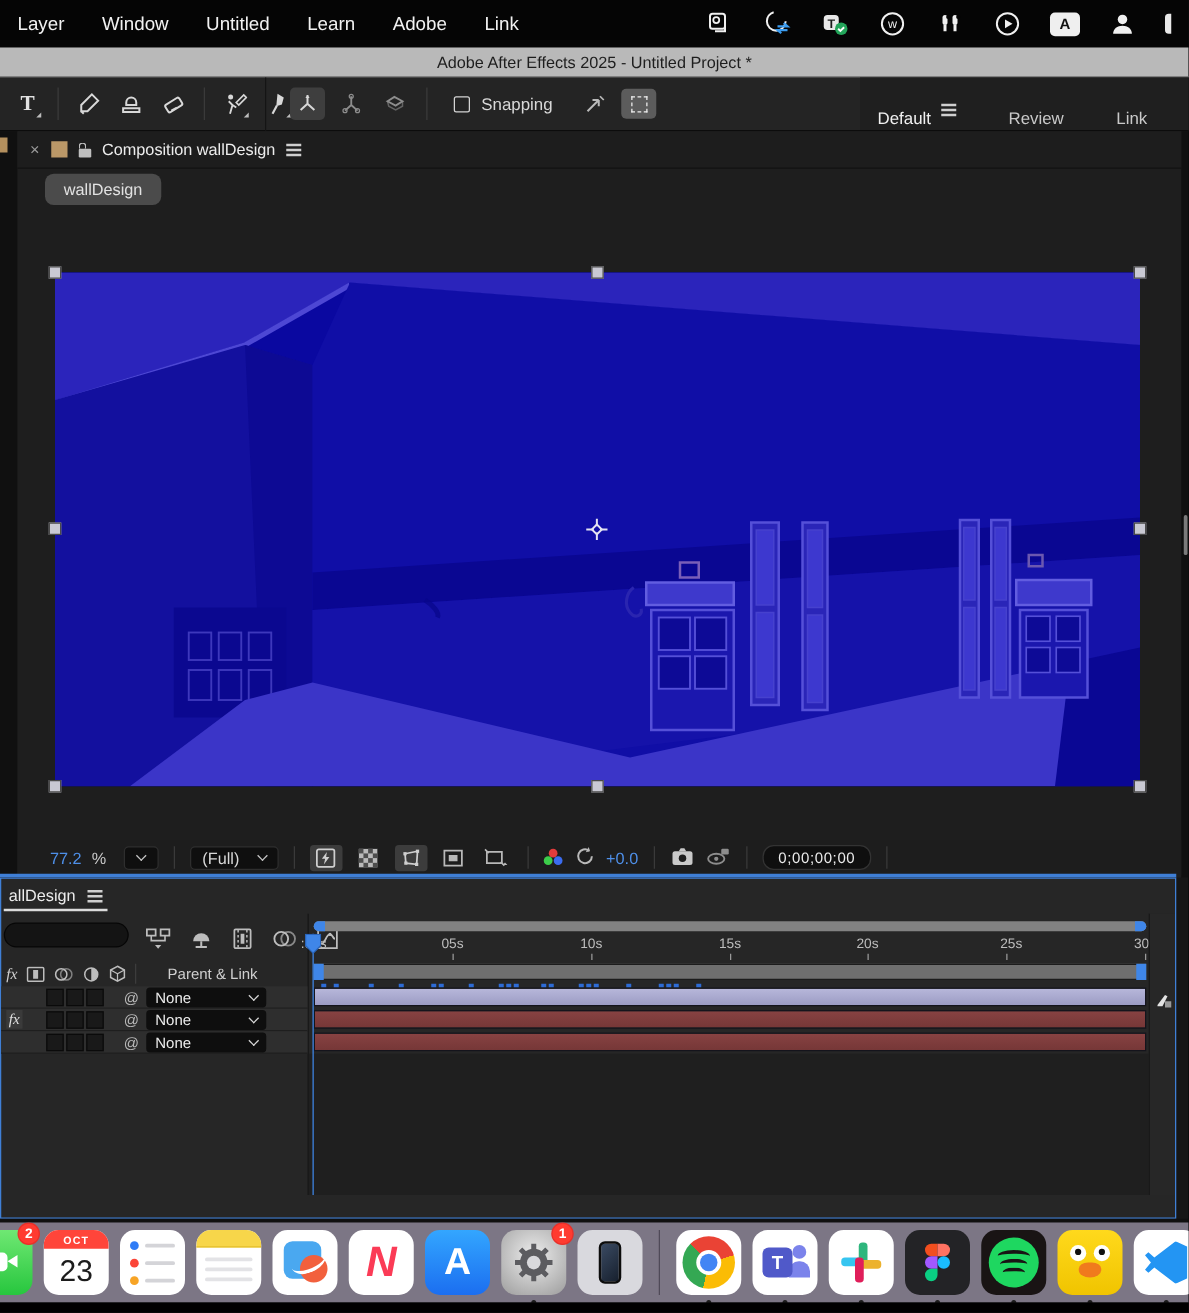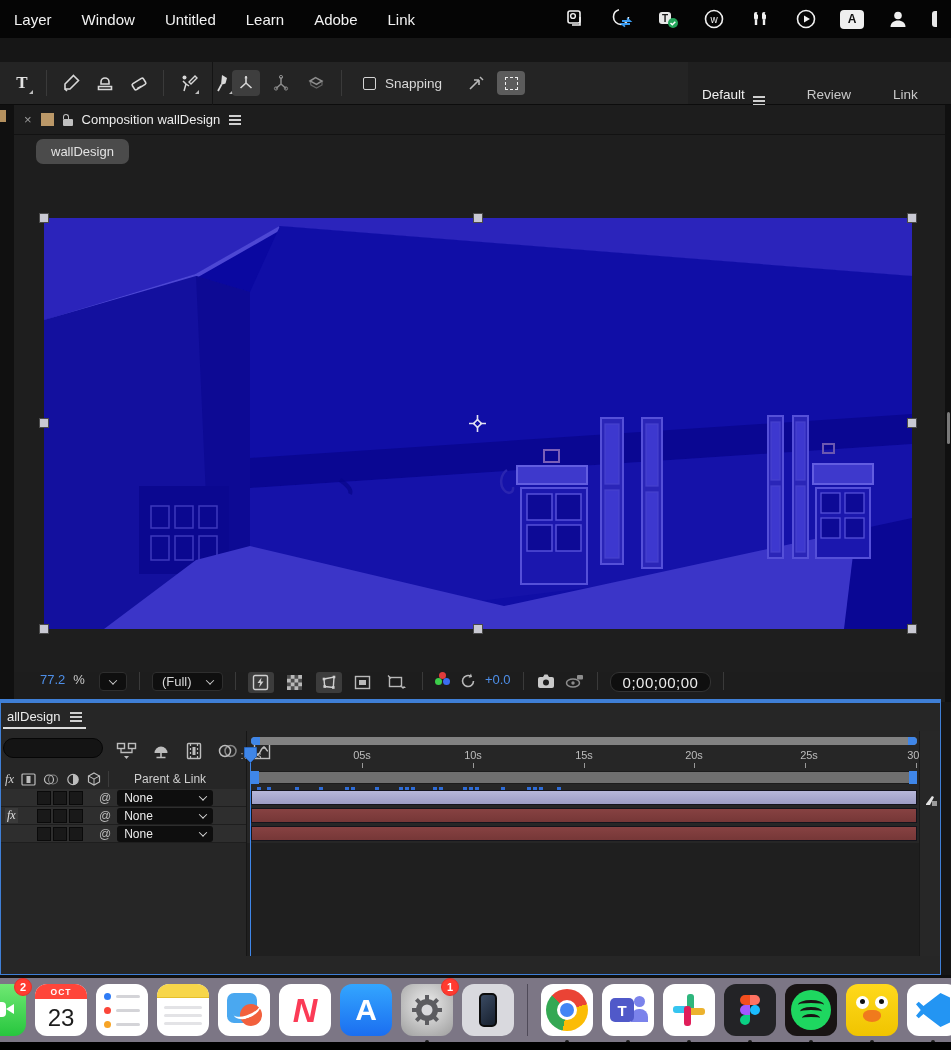--- a/index.html
+++ b/index.html
@@ -40,21 +40,21 @@
   .vsep-full { position:absolute; top:0; width:1px; height:43px; background:#141414; }
   .midtools { position:absolute; left:232px; top:0; height:100%; display:flex; align-items:center; gap:7px; }
   .axbox { width:28px; height:26px; border-radius:4px; display:flex; align-items:center; justify-content:center; }
   .axbox.on { background:#3e3e3e; }
   .snapwrap { display:flex; align-items:center; gap:9px; margin-left:10px; }
   .checkbox { width:13px; height:13px; border:1.7px solid #d4d4d4; border-radius:2px; background:transparent; }
   .snaplabel { font-size:13.5px; color:#d8d8d8; }
   .snapbox2 { width:28px; height:24px; border-radius:4px; background:#5c5c5c; display:flex; align-items:center; justify-content:center; }
   .dashedsq { width:13px; height:13px; border:1.6px dashed #f0f0f0; }
   .wstabs { position:absolute; left:688px; top:0; height:100%; display:flex; align-items:center; gap:38px; background:#1f1f1f; width:263px; padding-left:12px; }
-  .wstab { font-size:13.5px; color:#c9c9c9; position:relative; display:flex; align-items:flex-end; gap:8px; padding:6px 2px;margin-top:22px; }
+  .wstab { font-size:13.5px; color:#c9c9c9; position:relative; display:flex; align-items:flex-start; gap:8px; padding:6px 2px;margin-top:22px; }
   .wstab.active { color:#f0f0f0; }
   .wstab.active::after { content:""; position:absolute; left:0; right:0; bottom:-2px; height:2px; background:#e8e8e8; }
   .hamb { width:12px; height:2px; background:#cfcfcf; box-shadow:0 4px 0 #cfcfcf, 0 -4px 0 #cfcfcf; }
 
   
   .leftstrip { left:0; top:105px; width:14px; height:597px; background:#101010; }
   .tanmark { left:0; top:110px; width:6px; height:12px; background:#b4905e; }
   .rightstrip { left:945px; top:105px; width:6px; height:597px; background:#101010; }
   .scrollnub { left:947px; top:412px; width:3px; height:32px; background:#7a7a7a; border-radius:2px; }
   .comp-panel { left:14px; top:105px; width:931px; height:597px; background:#1e1e1e; }
@@ -70,34 +70,34 @@
     border-radius:7px; font-size:13px; color:#e2e2e2; }
 
   
   .canvas { position:absolute; left:30px; top:113px; width:868px; height:411px; background:#0a08a0; }
   .canvas svg { display:block; }
   .handle { position:absolute; width:10px; height:10px; background:#c9c9d3; border:1px solid #4a4a4a; }
   .anchor { position:absolute; left:424px; top:196px; width:19px; height:19px; }
 
   
   .comp-status { position:absolute; left:0; top:567px; width:100%; height:28px; background:#1d1d1d;
-    display:flex; align-items:flex-start; gap:8px; padding:0 8px 0 26px; font-size:13px; }
+    display:flex; align-items:center; gap:8px; padding:0 8px 0 26px; font-size:13px; }
   .blue { color:#4e8fe8; }
   .ddbtn { background:#0f0f0f; border:1px solid #2e2e2e; border-radius:4px; height:19px;
     display:flex; align-items:center; justify-content:center; color:#d8d8d8; }
   .chv { width:6px; height:6px; border-right:1.6px solid #c9c9c9; border-bottom:1.6px solid #c9c9c9;
     transform:rotate(45deg) translate(-1px,-1px); display:inline-block; }
   .sbsep { width:1px; height:18px; background:#3a3a3a; margin:0 4px; }
   .icbox { width:26px; height:21px; border-radius:3px; display:flex; align-items:center; justify-content:center; }
   .icbox.on { background:#3c3c3c; }
   .checker { width:15px; height:15px; background:conic-gradient(#b9b9b9 90deg,#4d4d4d 0 180deg,#b9b9b9 0 270deg,#4d4d4d 0) 0 0/7.5px 7.5px; }
   .rgbdots { position:relative; width:16px; height:14px; }
   .rgbdots i { position:absolute; width:7px; height:7px; border-radius:50%; }
   .timecode { background:#0f0f0f; border:1px solid #333; border-radius:9px; height:20px;
-    padding:0 12px; display:flex; align-items:center; color:#ececec; font-size:15px; letter-spacing:.5px; }
+    padding:0 12px; display:flex; align-items:center; color:#ececec; font-size:12px; letter-spacing:.5px; }
   .blueline { left:0; top:699px; width:941px; height:3px; background:#3f7fd6; }
 
   
   .tl { left:0; top:702px; width:941px; height:273px; background:#262626; border:1px solid #3f7fd6; }
   .tl-tab { position:absolute; left:2px; top:3px; display:flex; align-items:center; gap:10px;
     font-size:13px; color:#ececec; padding:3px 4px; border-bottom:2px solid #dcdcdc; }
   .tl-input { position:absolute; left:2px; top:35px; width:100px; height:20px; background:#141414;
     border:1px solid #060606; border-radius:10px; }
   .tl-icons { position:absolute; left:115px; top:38px; display:flex; gap:13px; align-items:center; }
   .tl-divider { position:absolute; left:245px; top:28px; width:1px; height:225px; background:#161616; }
@@ -267,20 +267,23 @@
       <span class="mi">
         <svg width="22" height="22" viewBox="0 0 22 22">
             <circle cx="11" cy="7.5" r="3.8" fill="#f0f0f0"></circle>
             <path d="M3.5 19c0-4.2 3.4-6.5 7.5-6.5s7.5 2.3 7.5 6.5z" fill="#f0f0f0"></path>
           </svg>
       </span>
       <span class="sliver"></span>
     </div>
   </div>
 
+  <div class="abs titlebar">
+    <span>Adobe After Effects 2025 - Untitled Project *</span>
+  </div>
 
   <div class="abs toolbar">
     <div class="tools">
       <div class="tool">
         <span class="t-type">T</span>
         <span class="corner"></span>
       </div>
       <div class="vsep"></div>
       <div class="tool">
         <svg width="20" height="20" viewBox="0 0 20 20">

